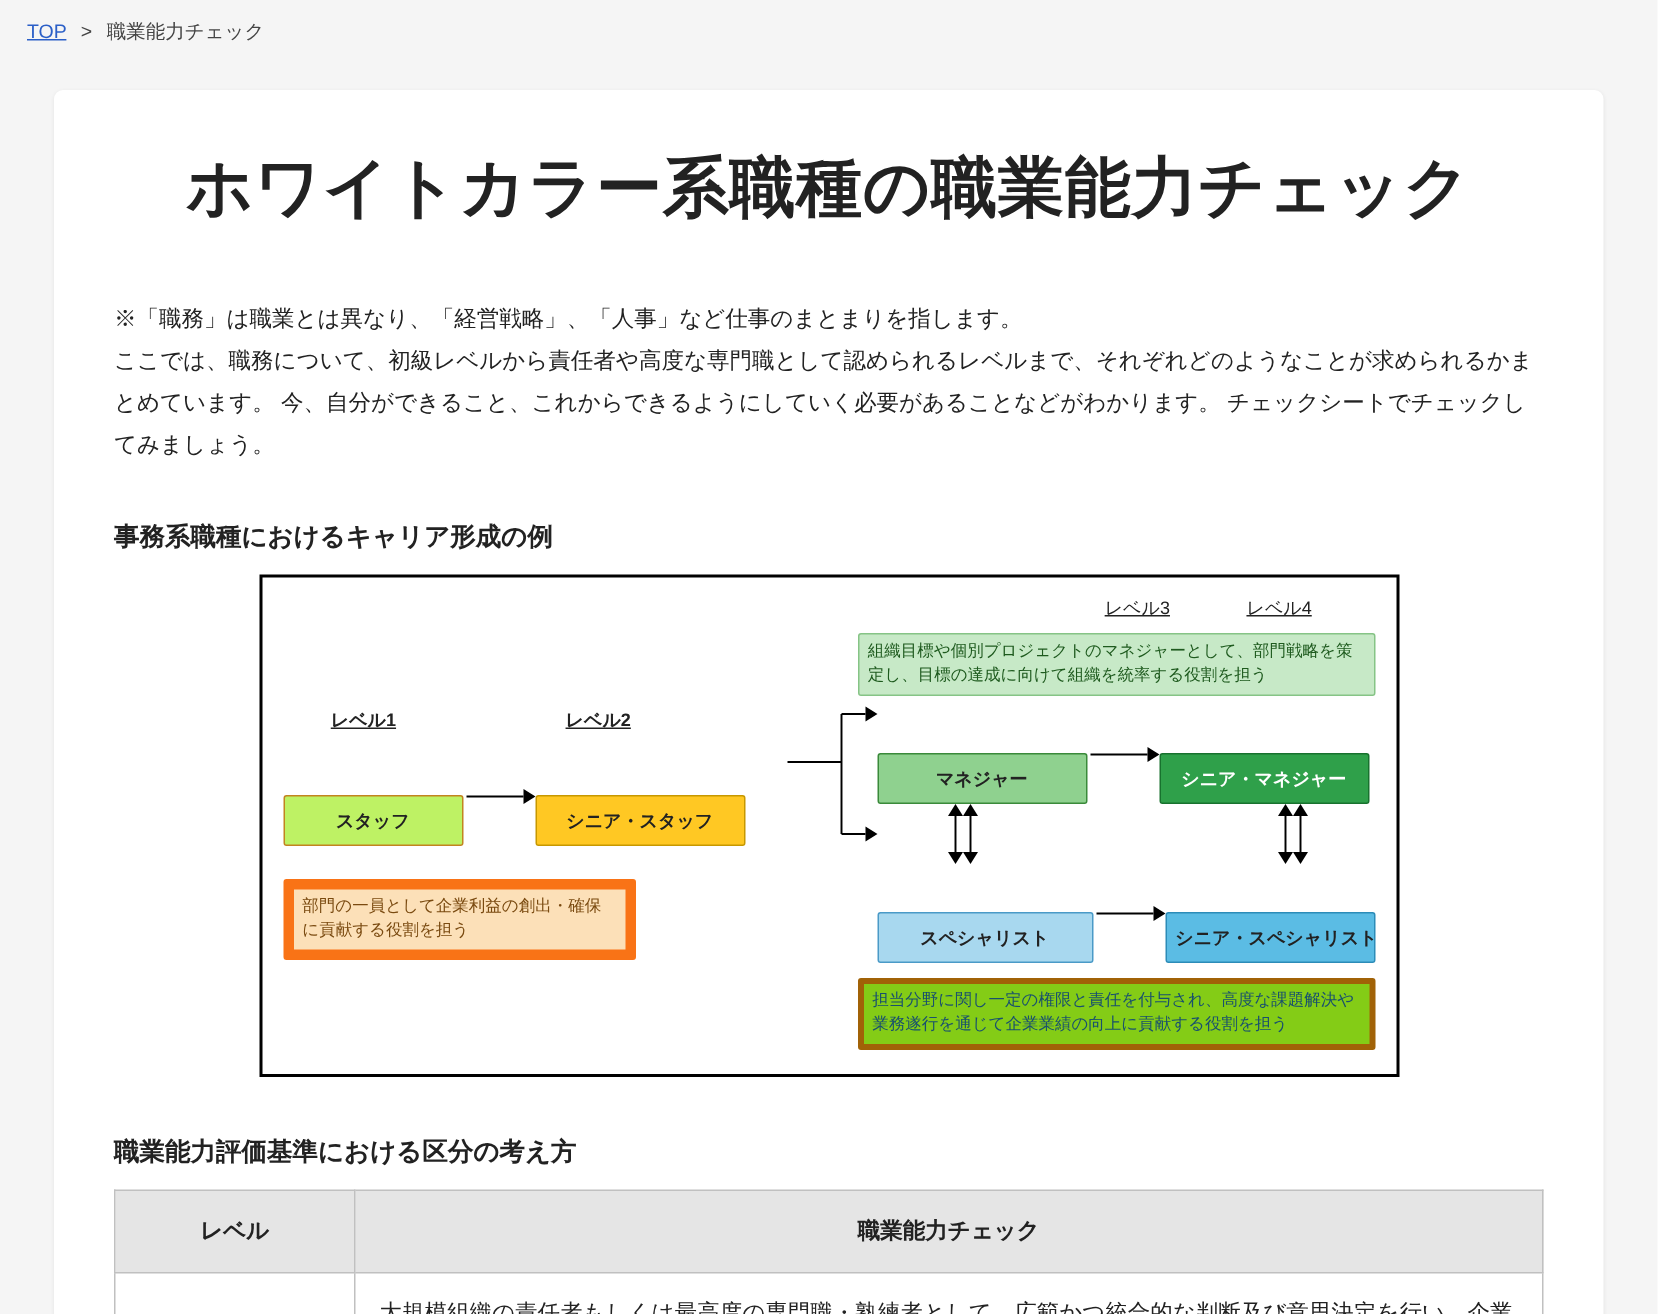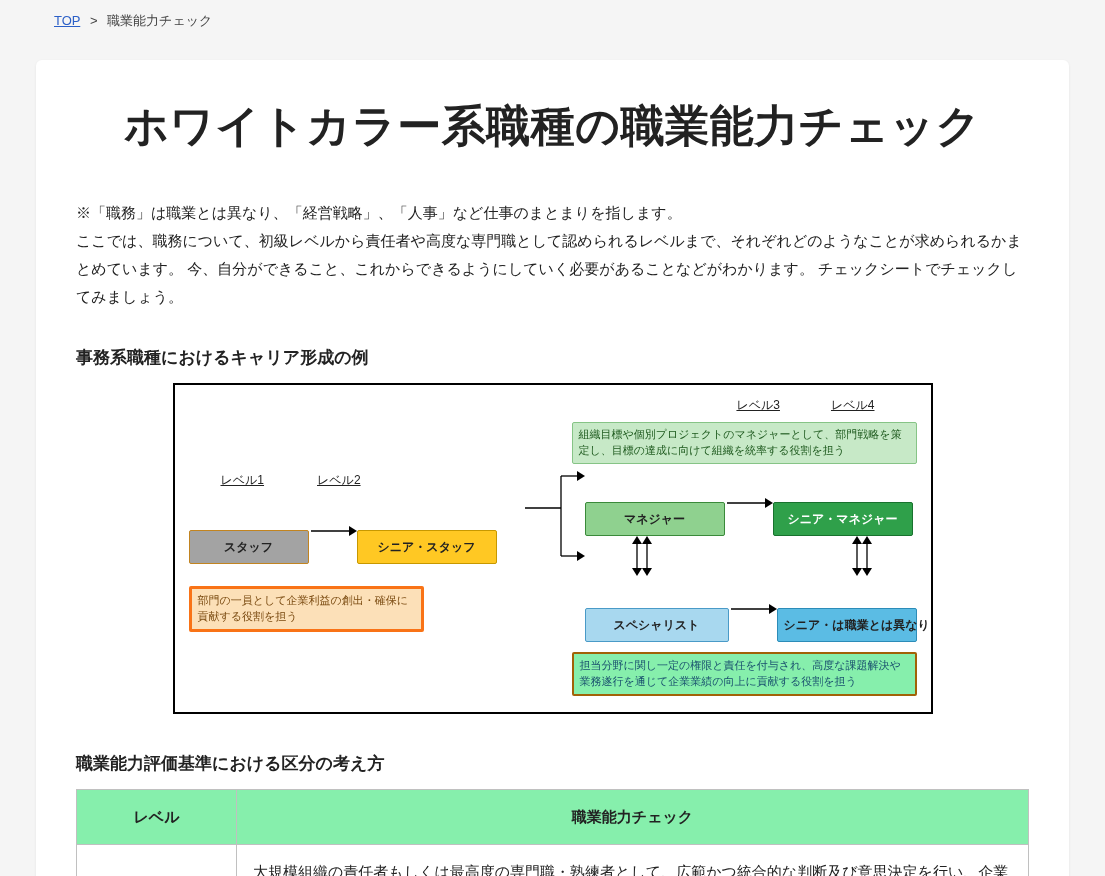--- a/index.html
+++ b/index.html
@@ -7,21 +7,20 @@
     font-family: "Hiragino Kaku Gothic ProN", "Yu Gothic", Meiryo, sans-serif;
     background: #f5f5f5;
     color: #222;
     font-size: 15px;
     line-height: 1.7;
   }
   .breadcrumb {
     padding: 10px 18px;
     font-size: 13px;
     color: #444;
-    margin-left: 36px;
   }
   .breadcrumb a {
     color: #2b5fc7;
     text-decoration: underline;
   }
   .breadcrumb .sep { margin: 0 6px; color: #444; }
   .breadcrumb .current { color: #444; }
   .card {
     background: #fff;
     margin: 18px 36px 40px;
@@ -73,51 +72,51 @@
   .box {
     border: 1px solid #333;
     text-align: center;
     padding: 6px 6px;
     font-weight: 700;
     font-size: 12px;
     border-radius: 2px;
     white-space: nowrap;
     margin-top: 32px;
   }
-  .box.orange   { background: #a3a3a3; border-color:#c28420; }
+  .box.orange   { background: #bef264; border-color:#c28420; }
   .box.yellow   { background: #ffc823; border-color:#c79800; }
   .box.lgreen   { background: #8fd18f; border-color:#3a8a3a; }
   .box.dgreen   { background: #2fa04a; border-color:#18722e; color:#fff;}
   .box.lblue    { background: #a8d8ef; border-color:#4a9ac7; }
   .box.blue     { background: #5bbce4; border-color:#2c8cb8; }
   .note {
     font-size: 11px;
     padding: 4px 6px;
     border-radius: 2px;
     line-height: 1.45;
   }
-  .note.orange { background:#fce0b8; border:3px solid #f97316; color:#7a4a10;}
+  .note.orange { background:#fce0b8; border:7px solid #f97316; color:#7a4a10;}
   .note.green  { background:#c7e9c7; border:1px solid #86c486; color:#1e5a1e;}
-  .note.blue   { background:#86efac; border:2px solid #a16207; color:#19506e;}
+  .note.blue   { background:#84cc16; border:4px solid #a16207; color:#19506e;}
 
   
   table.levels {
     width: 100%;
     border-collapse: collapse;
     border: 1px solid #c0c0c0;
   }
   table.levels th, table.levels td {
     border: 1px solid #c0c0c0;
     padding: 14px 16px;
     text-align: left;
     vertical-align: middle;
     font-size: 15px;
   }
   table.levels th {
-    background: #86efac;
+    background: #e5e5e5;
     font-weight: 700;
     text-align: center;
   }
   table.levels td.lv {
     text-align: center;
     width: 160px;
     white-space: nowrap;
   }
 
   
@@ -150,21 +149,21 @@
         <span class="lvl-label">レベル3</span>
         <span class="lvl-label">レベル4</span>
       </div>
       <div class="row" style="justify-content:flex-end; margin-top:6px;">
         <div class="note green" style="width:345px;">組織目標や個別プロジェクトのマネジャーとして、部門戦略を策定し、目標の達成に向けて組織を統率する役割を担う</div>
       </div>
 
       <div class="row" style="align-items:flex-start; margin-top:6px;">
 
         <div style="width:350px;">
-          <div class="row" style="gap:53px; padding-left:32px;">
+          <div class="row" style="gap:113px; padding-left:32px;font-weight:bold;">
             <span class="lvl-label">レベル1</span>
             <span class="lvl-label">レベル2</span>
           </div>
           <div class="row" style="margin-top:8px; align-items:center;">
             <div class="box orange" style="width:120px;">スタッフ</div>
             <svg class="conn" width="48" height="20">
                 <line x1="2" y1="10" x2="40" y2="10" stroke="#000" stroke-width="1.3"></line>
                 <polygon points="40,5 48,10 40,15" fill="#000"></polygon>
               </svg>
             <div class="box yellow" style="width:140px;">シニア・スタッフ</div>
@@ -213,21 +212,21 @@
                 <polygon points="11,8 16,0 21,8" fill="#000"></polygon>
                 <polygon points="11,32 16,40 21,32" fill="#000"></polygon>
             </svg>
           </div>
           <div class="row" style="align-items:center;">
             <div class="box lblue" style="width:144px;">スペシャリスト</div>
             <svg class="conn" width="48" height="20">
                 <line x1="2" y1="10" x2="40" y2="10" stroke="#000" stroke-width="1.3"></line>
                 <polygon points="40,5 48,10 40,15" fill="#000"></polygon>
               </svg>
-            <div class="box blue" style="width:140px;">シニア・は職業とは異なり</div>
+            <div class="box blue" style="width:140px;">シニア・スペシャリスト</div>
           </div>
         </div>
       </div>
 
       <div class="row" style="justify-content:flex-end; margin-top:10px;">
         <div class="note blue" style="width:345px;">担当分野に関し一定の権限と責任を付与され、高度な課題解決や業務遂行を通じて企業業績の向上に貢献する役割を担う</div>
       </div>
     </div>
   </div>
 

